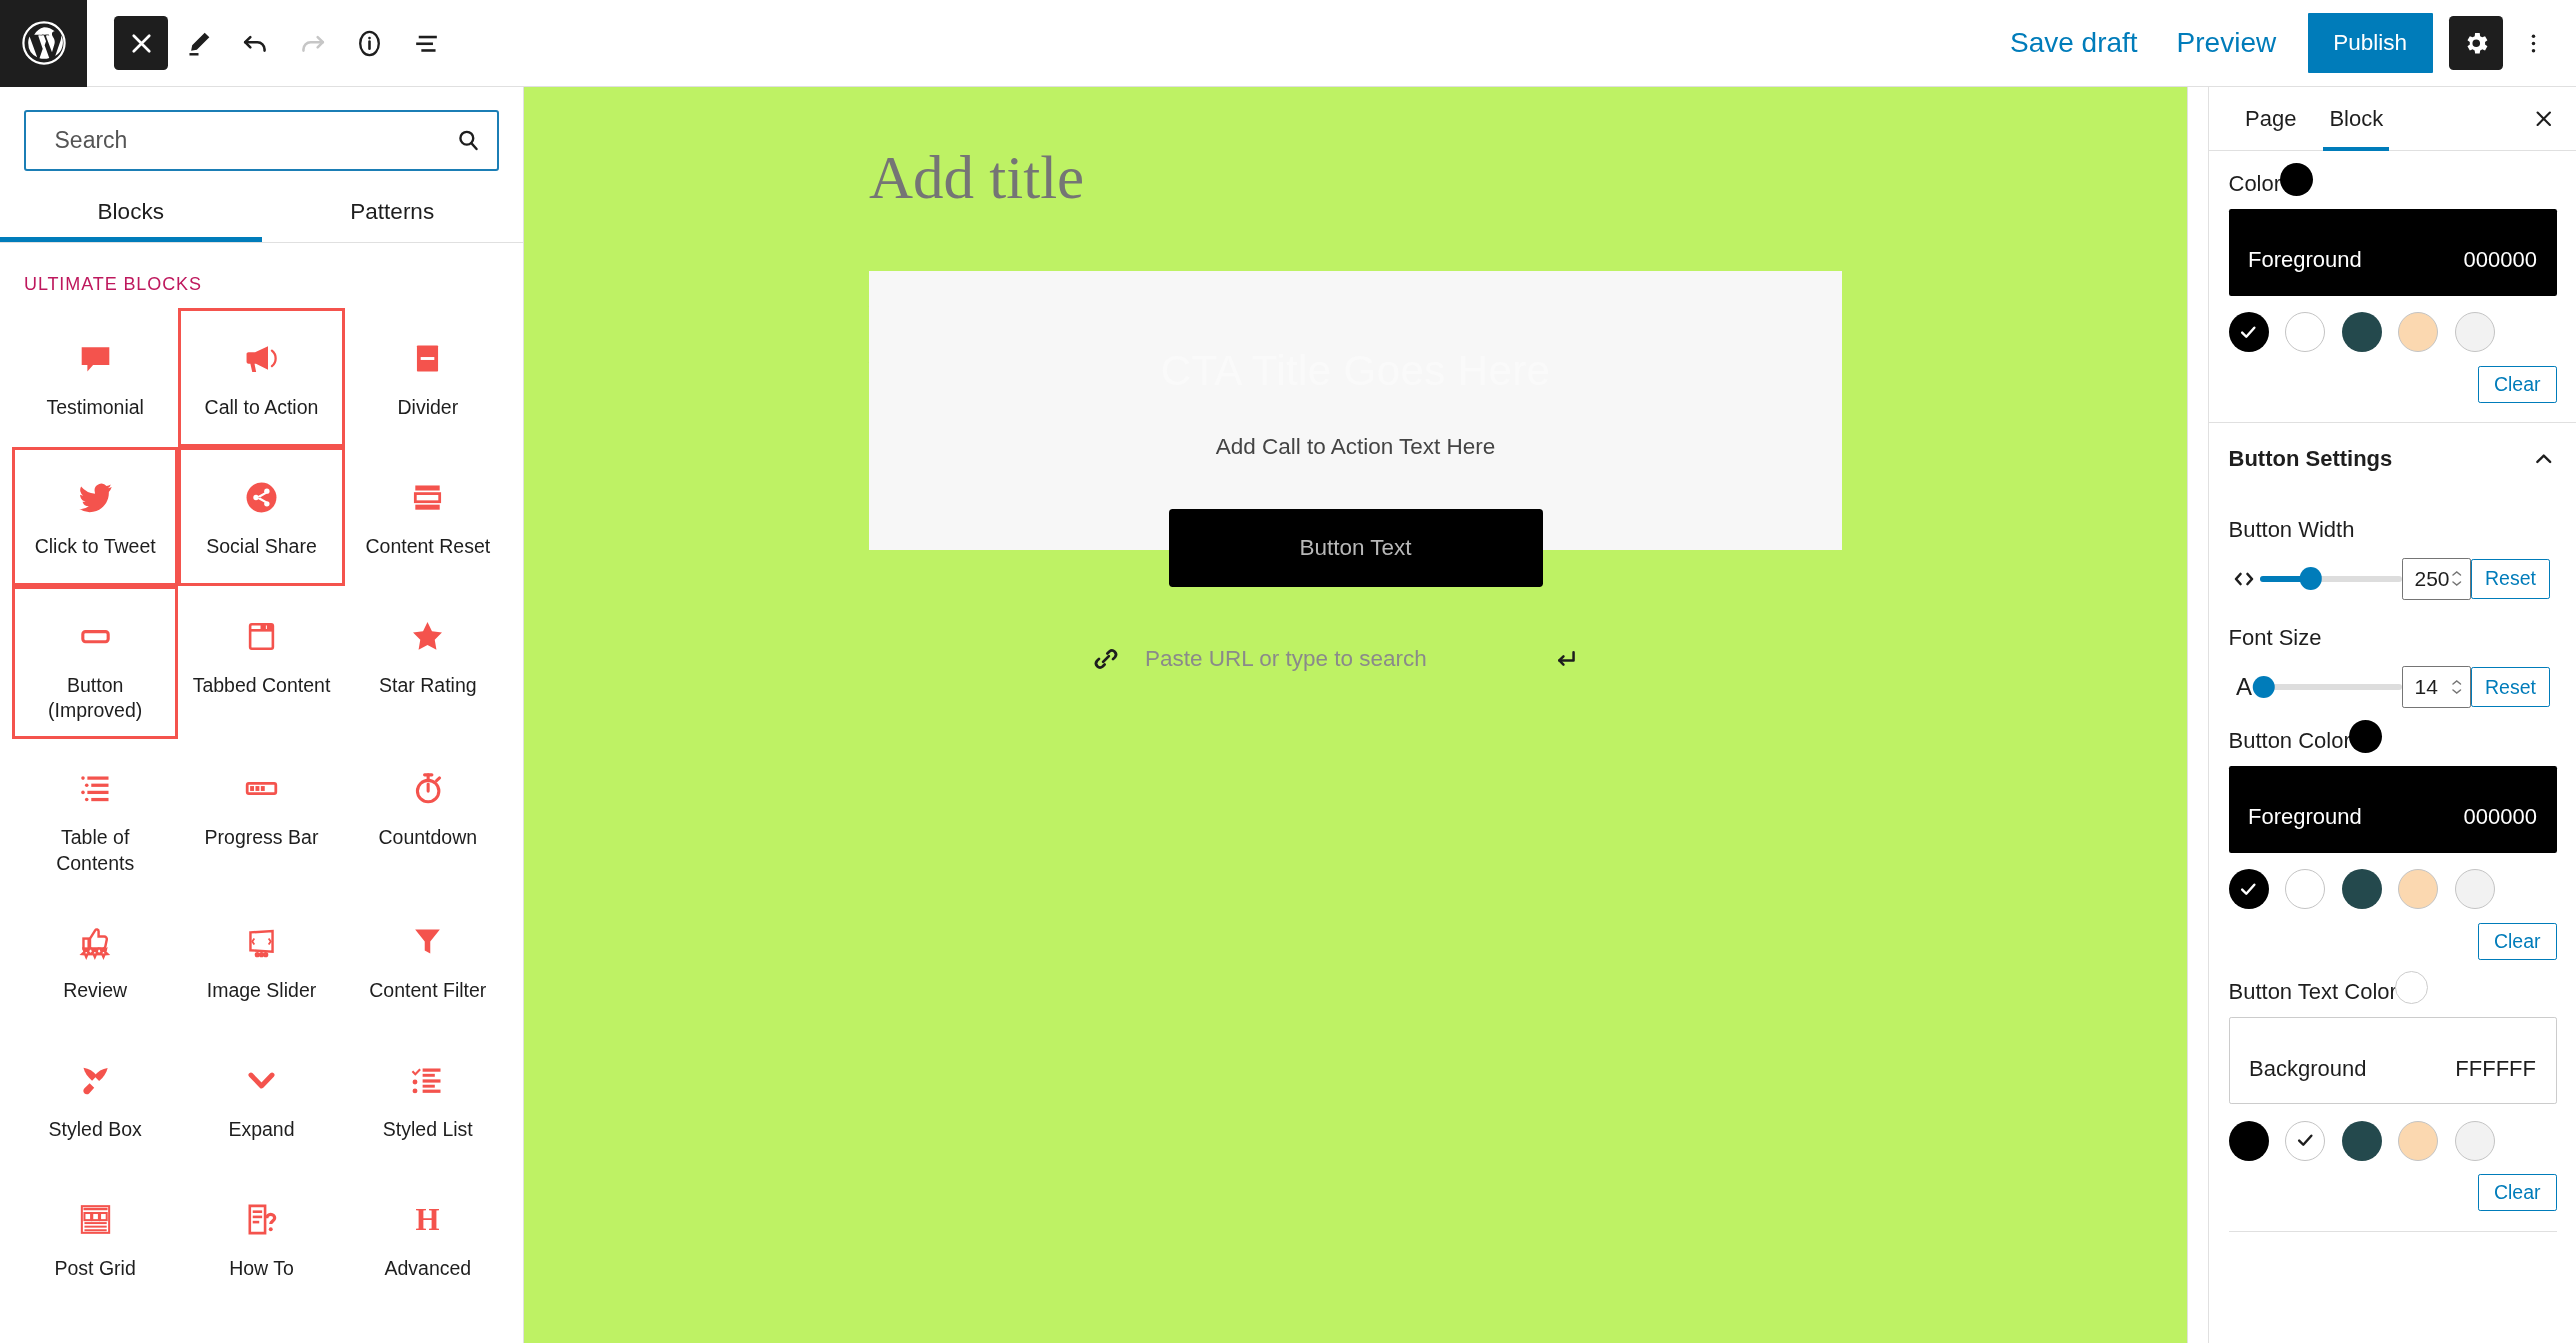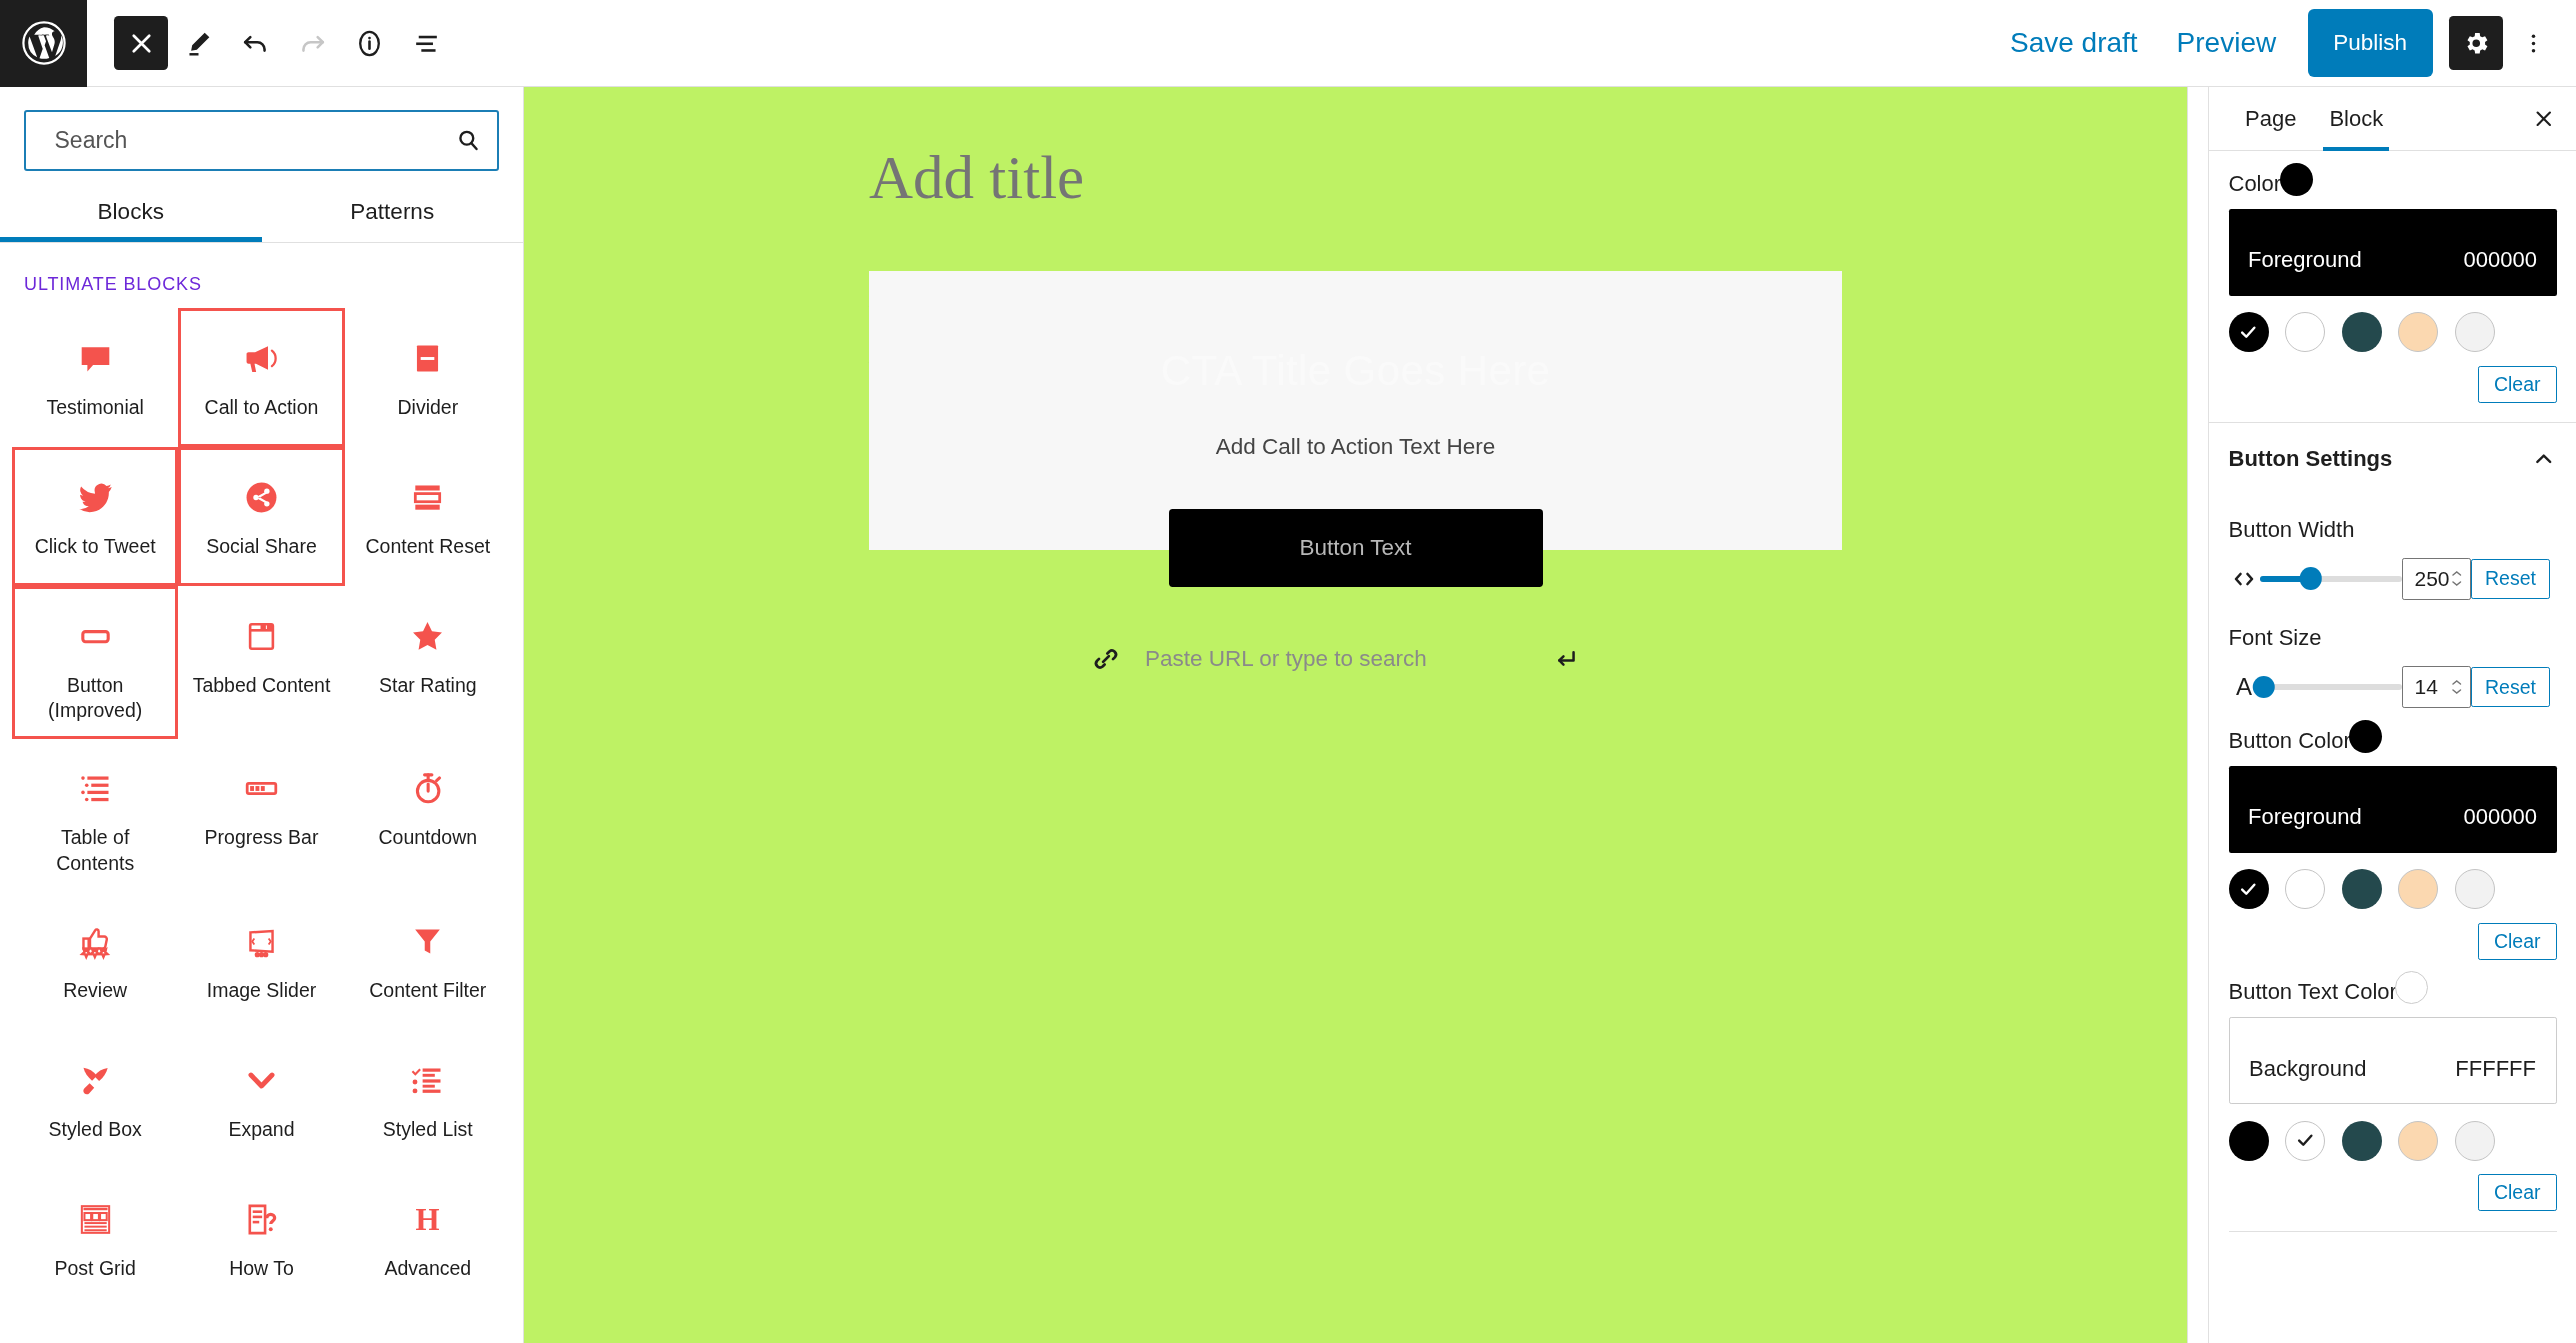--- a/index.html
+++ b/index.html
@@ -27,22 +27,22 @@
   }
   .tb-btn.dark { background: #1e1e1e; color: #fff; }
   .tb-btn svg { width: 31px; height: 31px; }
   .tb-spacer { flex: 1; }
   .tb-right { display: flex; align-items: center; gap: 0; padding-right: 19.5px; }
   .link-btn {
     color: #007cba; font-size: 28px; background: none; border: none; cursor: pointer;
     padding: 0 19.5px; height: 54px; line-height: 54px; white-space: nowrap;
   }
   .publish-btn {
-    background: #007cba; color: #fff; font-size: 22.5px; border: none; border-radius: 6px;
-    height: 68px; padding: 0 25.5px; cursor: pointer; margin-left: 12px; white-space: nowrap;
+    background: #007cba; color: #fff; font-size: 22.5px; border: none; border-radius: 1px;
+    height: 60px; padding: 0 25.5px; cursor: pointer; margin-left: 12px; white-space: nowrap;
   }
   .gear-btn {
     width: 54px; height: 54px; background: #1e1e1e; color: #fff; border: none; border-radius: 4.5px;
     display: flex; align-items: center; justify-content: center; cursor: pointer; margin-left: 16.5px;
   }
   .gear-btn svg { width: 28.5px; height: 28.5px; }
   .kebab-btn {
     width: 46px; height: 54px; background: none; border: none; cursor: pointer;
     display: flex; align-items: center; justify-content: center; margin-left: 7.5px;
   }
@@ -71,21 +71,21 @@
   .ins-tab {
     flex: 1; text-align: center; font-size: 22.5px; color: #1e1e1e; padding: 10.5px 0 16.5px 0;
     background: none; border: none; cursor: pointer; position: relative;
     font-family: "Liberation Sans", sans-serif;
   }
   .ins-tab.active::after {
     content: ""; position: absolute; left: 0; right: 0; bottom: -0.7px; height: 5.2px; background: #007cba;
   }
   .ins-scroll { flex: 1; overflow: hidden; padding-bottom: 7.5px; }
   .cat-label {
-    font-size: 18px; color: #6d28d9; letter-spacing: 0.9px; text-transform: uppercase;
+    font-size: 18px; color: #be185d; letter-spacing: 0.9px; text-transform: uppercase;
     padding: 31px 24px 13.5px 24px;
   }
   .block-grid { display: grid; grid-template-columns: repeat(3, 1fr); padding: 0 12px; }
   .block-item {
     display: flex; flex-direction: column; align-items: center; justify-content: flex-start;
     padding: 19.5px 4.5px 12px 4.5px; min-height: 139px; cursor: pointer; background: #fff; border: 3px solid transparent;
   }
   .block-item.hl { border-color: #f4534d; }
   .block-icon { height: 55px; display: flex; align-items: center; justify-content: center; }
   .block-icon svg { width: 39px; height: 39px; display: block; }

